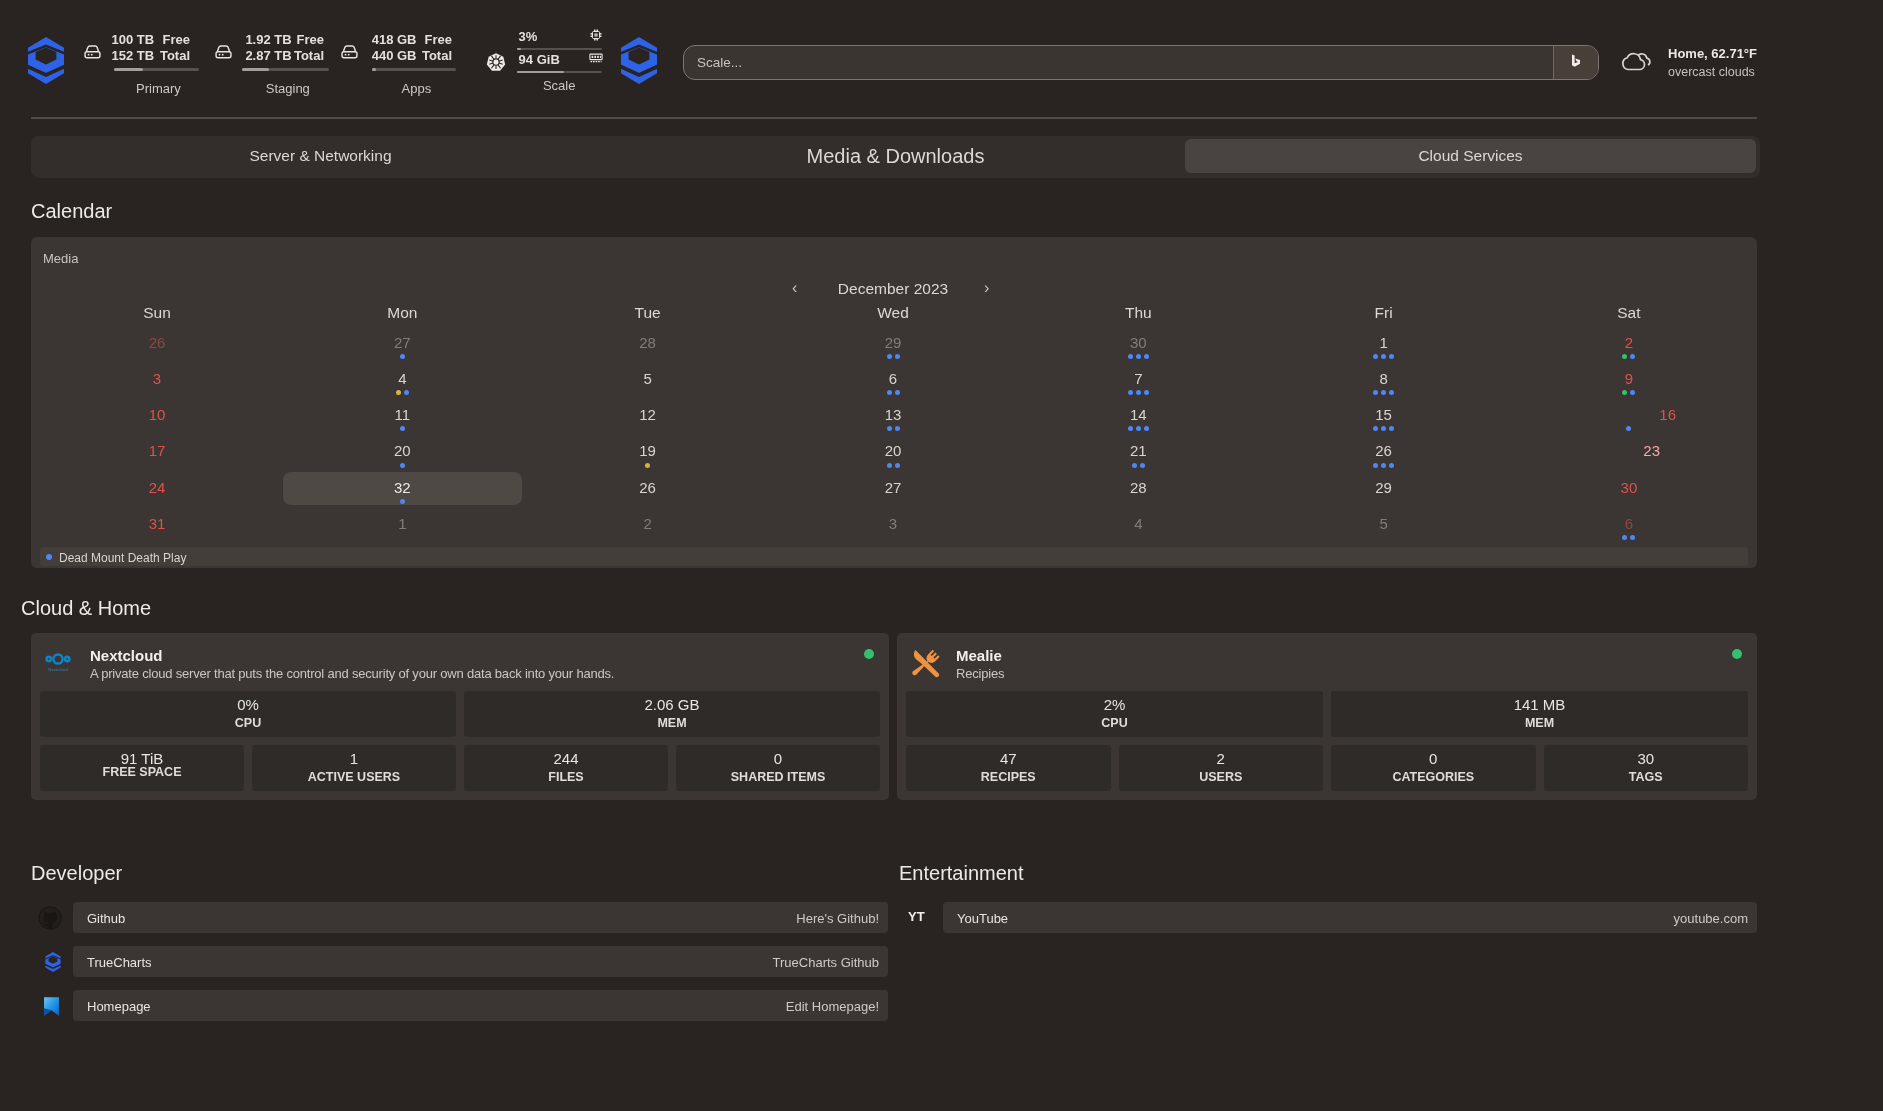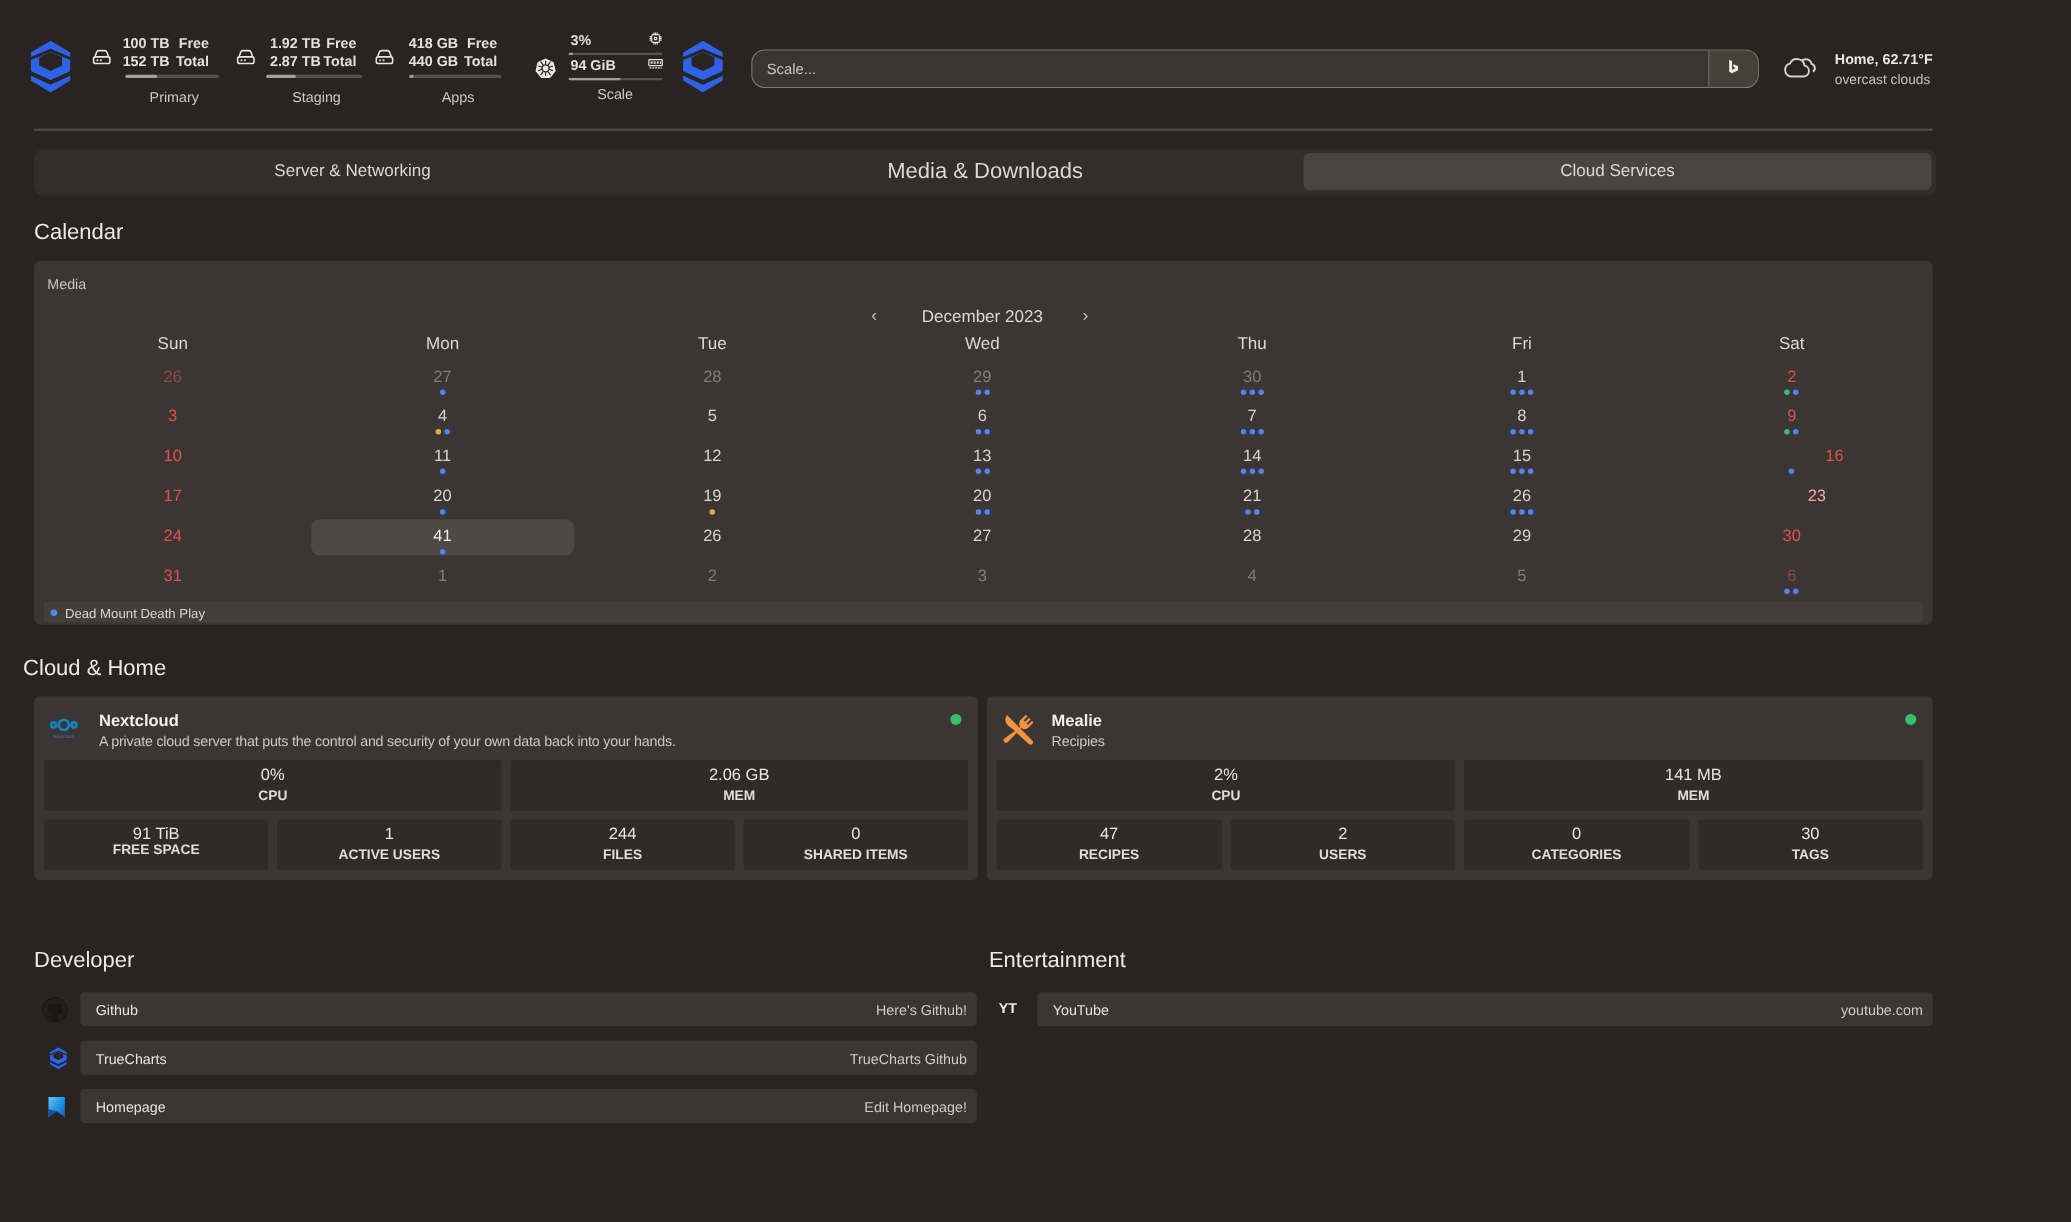--- a/index.html
+++ b/index.html
@@ -230,21 +230,21 @@
 <div class="abs" style="left:1078.3px;top:441.4px;width:120px;text-align:center;font-size:15px;line-height:19px;color:#d8d4d0">21</div>
 <div class="abs" style="left:1131.8px;top:462.5px;width:5px;height:5px;border-radius:50%;background:#4f86f7"></div>
 <div class="abs" style="left:1139.8px;top:462.5px;width:5px;height:5px;border-radius:50%;background:#4f86f7"></div>
 <div class="abs" style="left:1323.6px;top:441.4px;width:120px;text-align:center;font-size:15px;line-height:19px;color:#d8d4d0">26</div>
 <div class="abs" style="left:1373.1px;top:462.5px;width:5px;height:5px;border-radius:50%;background:#4f86f7"></div>
 <div class="abs" style="left:1381.1px;top:462.5px;width:5px;height:5px;border-radius:50%;background:#4f86f7"></div>
 <div class="abs" style="left:1389.1px;top:462.5px;width:5px;height:5px;border-radius:50%;background:#4f86f7"></div>
 <div class="abs" style="left:1540px;top:441.4px;width:120px;text-align:right;font-size:15px;line-height:19px;color:#fca5a5">23</div>
 <div class="abs" style="left:97.0px;top:477.5px;width:120px;text-align:center;font-size:15px;line-height:19px;color:#e0514a">24</div>
 <div class="abs" style="left:282.8px;top:471.5px;width:239px;height:33px;background:#4e4944;border-radius:8px"></div>
-<div class="abs" style="left:342.3px;top:477.5px;width:120px;text-align:center;font-size:15px;line-height:19px;color:#eceae7">41</div>
+<div class="abs" style="left:342.3px;top:477.5px;width:120px;text-align:center;font-size:15px;line-height:19px;color:#eceae7">32</div>
 <div class="abs" style="left:399.8px;top:498.6px;width:5px;height:5px;border-radius:50%;background:#4f86f7"></div>
 <div class="abs" style="left:587.6px;top:477.5px;width:120px;text-align:center;font-size:15px;line-height:19px;color:#d8d4d0">26</div>
 <div class="abs" style="left:833.0px;top:477.5px;width:120px;text-align:center;font-size:15px;line-height:19px;color:#d8d4d0">27</div>
 <div class="abs" style="left:1078.3px;top:477.5px;width:120px;text-align:center;font-size:15px;line-height:19px;color:#d8d4d0">28</div>
 <div class="abs" style="left:1323.6px;top:477.5px;width:120px;text-align:center;font-size:15px;line-height:19px;color:#d8d4d0">29</div>
 <div class="abs" style="left:1568.9px;top:477.5px;width:120px;text-align:center;font-size:15px;line-height:19px;color:#e0514a">30</div>
 <div class="abs" style="left:97.0px;top:513.6px;width:120px;text-align:center;font-size:15px;line-height:19px;color:#e0514a">31</div>
 <div class="abs" style="left:342.3px;top:513.6px;width:120px;text-align:center;font-size:15px;line-height:19px;color:#827d78">1</div>
 <div class="abs" style="left:587.6px;top:513.6px;width:120px;text-align:center;font-size:15px;line-height:19px;color:#827d78">2</div>
 <div class="abs" style="left:833.0px;top:513.6px;width:120px;text-align:center;font-size:15px;line-height:19px;color:#827d78">3</div>

